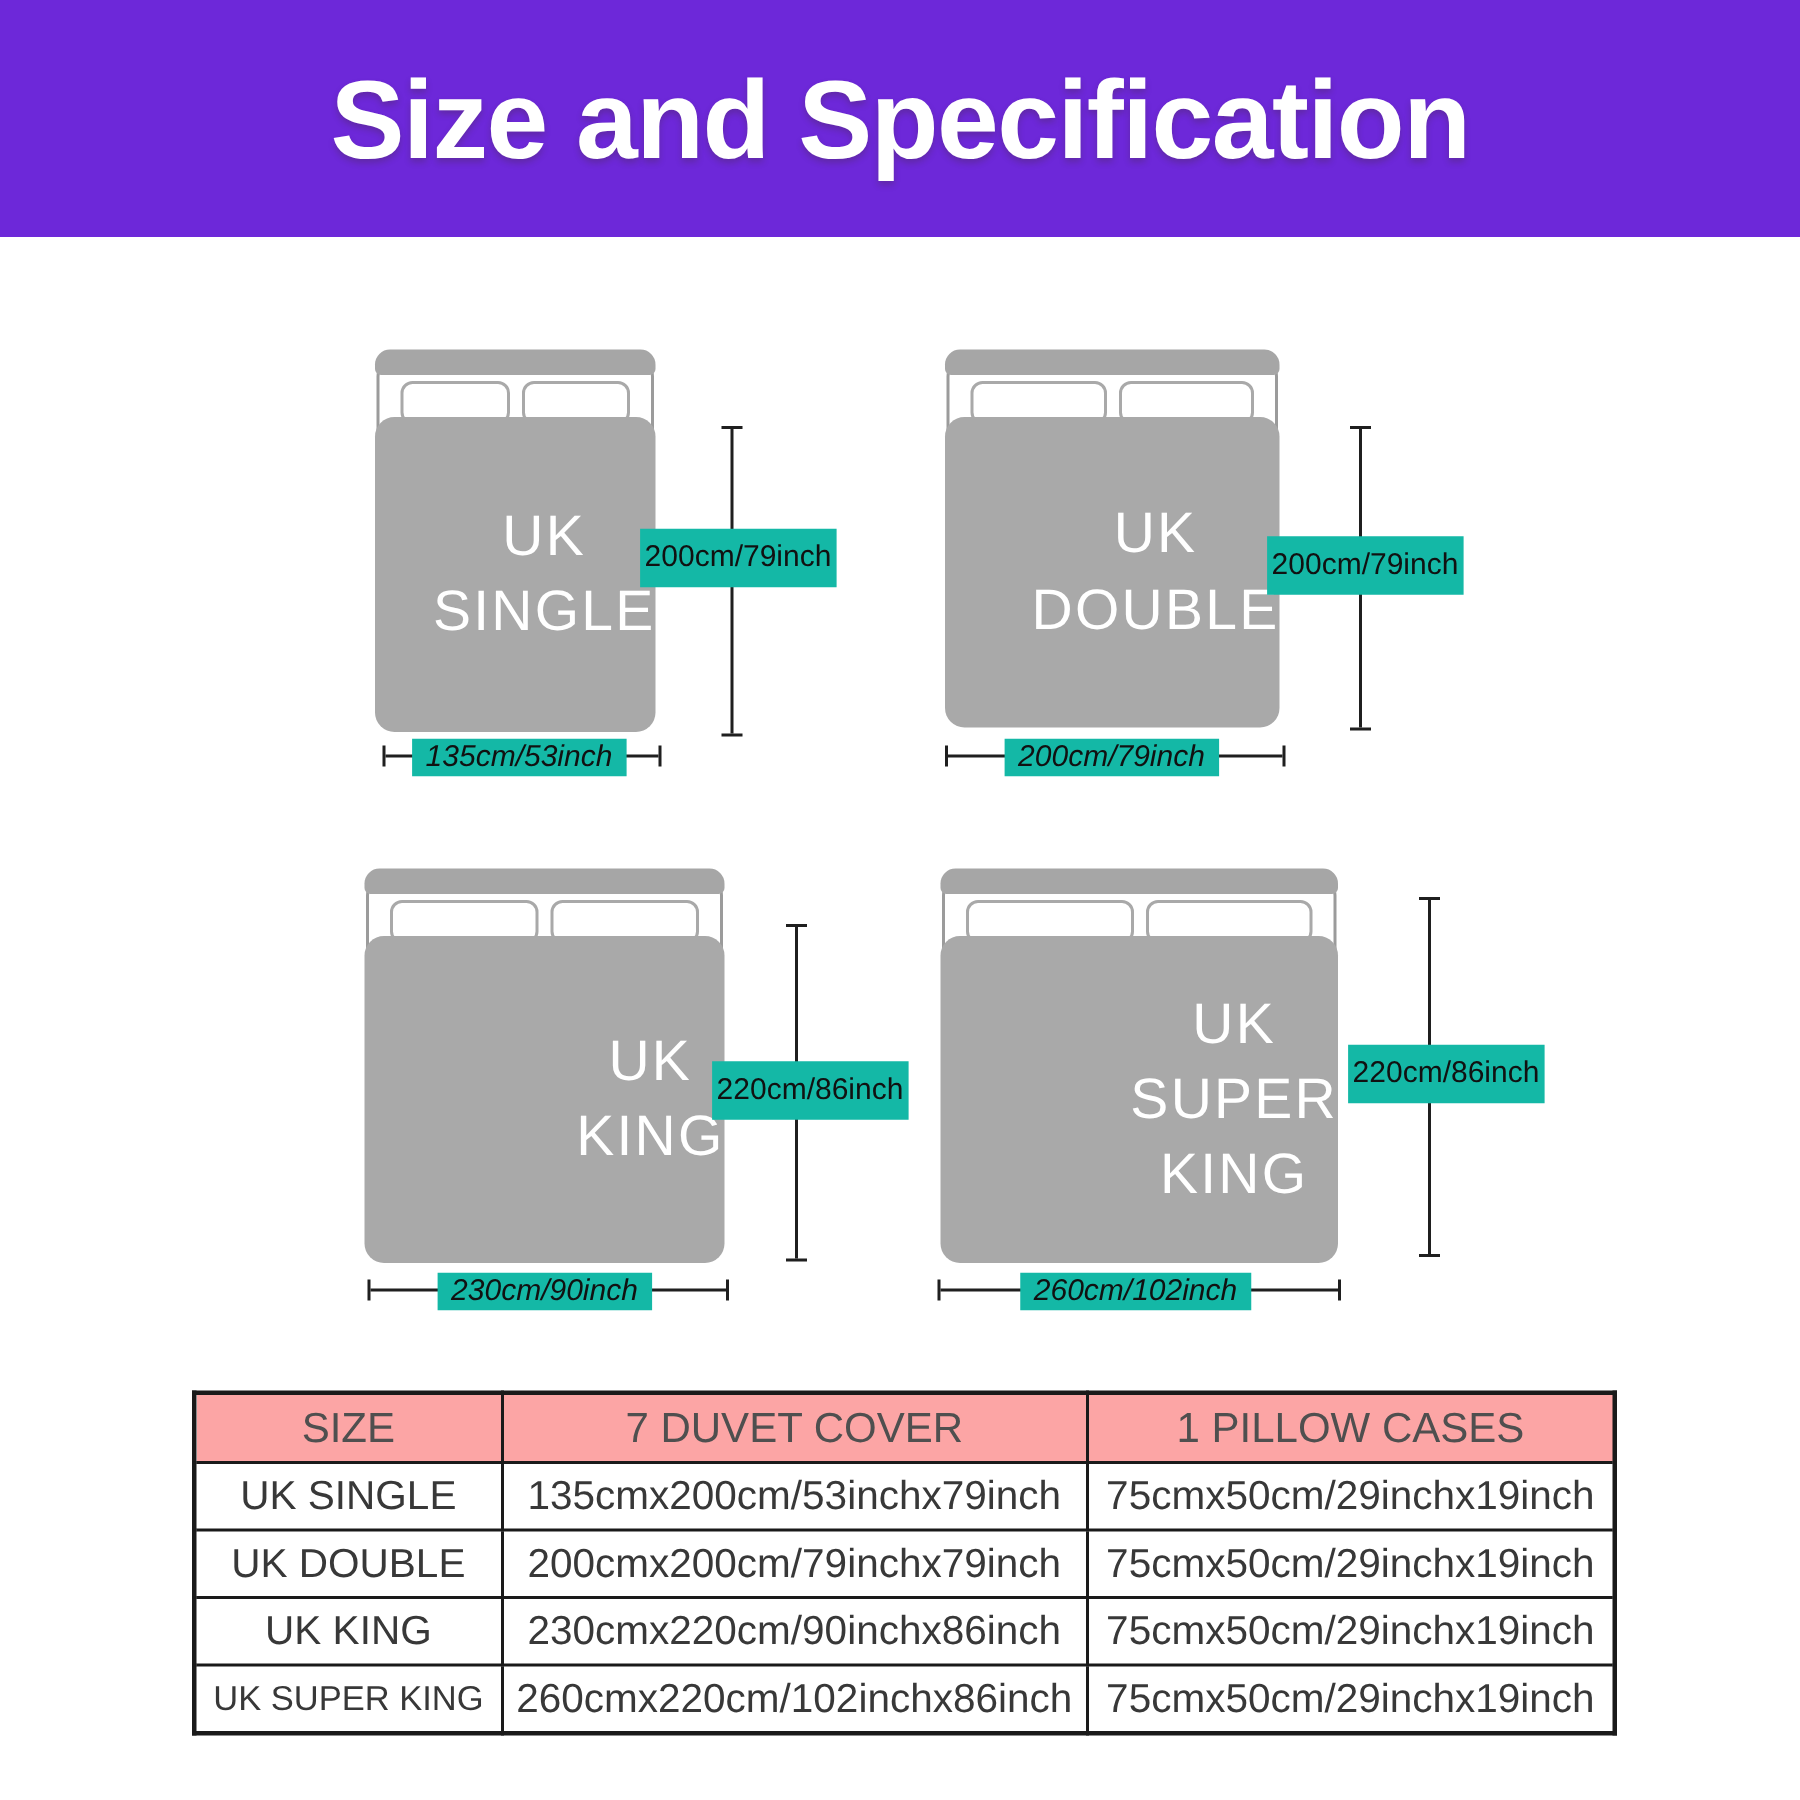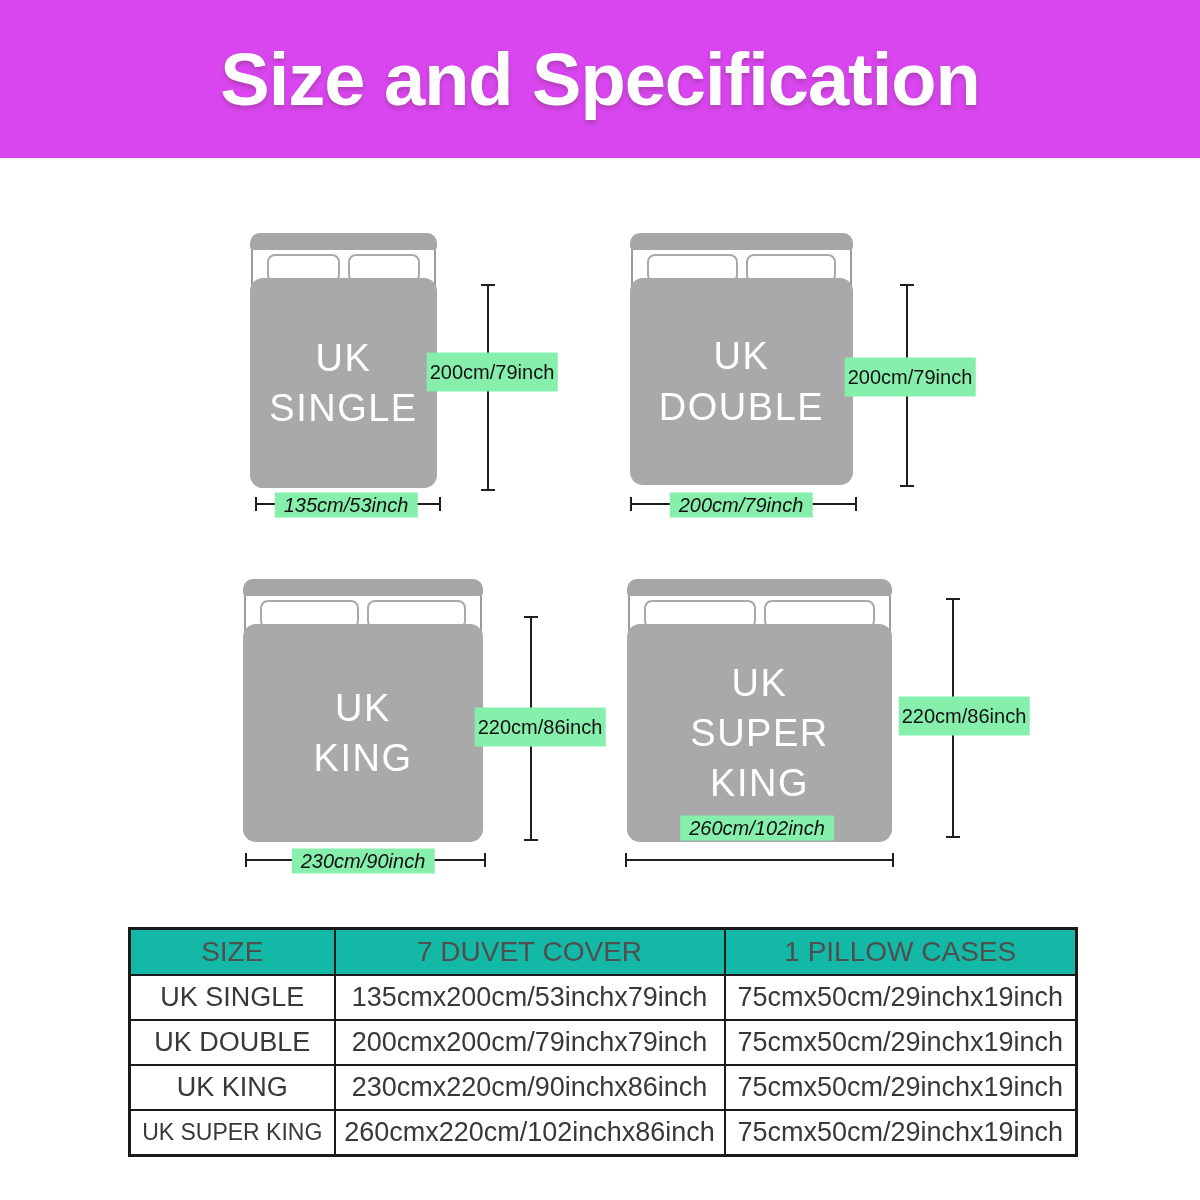--- a/index.html
+++ b/index.html
@@ -3,21 +3,21 @@
 <meta charset="utf-8">
 <style>
   html,body{margin:0;padding:0;background:#ffffff;}
   .page{
     position:relative;width:1200px;height:1200px;background:#ffffff;overflow:hidden;
     font-family:"Liberation Sans", sans-serif;
   }
   
   .banner{
     position:absolute;left:0;top:0;width:1200px;height:158px;
-    background:#d946ef;display:flex;align-items:center;justify-content:center;
+    background:#6d28d9;display:flex;align-items:center;justify-content:center;
   }
   .banner h1{
     margin:0;color:#ffffff;font-size:74px;font-weight:bold;letter-spacing:-1px;
     text-shadow:0 3px 4px rgba(60,45,20,0.25);white-space:nowrap;
   }
   
   .bed{position:absolute;}
   .bed .frame{
     position:absolute;top:8px;left:1px;right:1px;bottom:6px;
     background:#ffffff;border:2px solid #9b9b9b;border-radius:10px;
@@ -29,21 +29,21 @@
   .bed .pillows{
     position:absolute;top:21px;left:17px;right:17px;height:29px;
     display:flex;gap:8px;
   }
   .bed .pillow{
     flex:1;background:#ffffff;border:2px solid #a9a9a9;border-radius:8px;
   }
   .bed .duvet{
     position:absolute;top:45px;left:0;right:0;bottom:0;
     background:#a9a9a9;border-radius:13px;
-    display:flex;align-items:center;justify-content:center;
+    display:flex;align-items:center;justify-content:flex-end;
   }
   .bed-label{
     color:#ffffff;font-size:38px;letter-spacing:1.5px;line-height:1.32;
     text-align:center;white-space:pre-line;
   }
   
   .vdim{
     position:absolute;width:14px;
     border-top:2px solid #1f1f1f;border-bottom:2px solid #1f1f1f;
   }
@@ -54,38 +54,38 @@
   .hdim{
     position:absolute;height:14px;
     border-left:2px solid #1f1f1f;border-right:2px solid #1f1f1f;
   }
   .hdim::before{
     content:"";position:absolute;top:50%;transform:translateY(-50%);
     left:0;right:0;height:2px;background:#1f1f1f;
   }
   .dim-label{
     position:absolute;transform:translate(-50%,-50%);
-    background:#86efac;color:#111111;font-size:20px;white-space:nowrap;z-index:2;
+    background:#14b8a6;color:#111111;font-size:20px;white-space:nowrap;z-index:2;
   }
   .dim-label.v{padding:8px 3px;}
   .dim-label.h{padding:1px 9px;font-style:italic;}
   
   .spec-table{
     position:absolute;left:128px;top:927px;width:947px;
     border-collapse:collapse;table-layout:fixed;
   }
   .spec-table col.c1{width:205px;}
   .spec-table col.c2{width:390px;}
   .spec-table col.c3{width:352px;}
   .spec-table th,.spec-table td{
     border:2px solid #1a1a1a;text-align:center;vertical-align:middle;
     padding:0;overflow:hidden;white-space:nowrap;
   }
   .spec-table th{
-    height:44px;background:#14b8a6;color:#4f4f4f;font-weight:400;font-size:28px;
+    height:44px;background:#fca5a5;color:#4f4f4f;font-weight:400;font-size:28px;
   }
   .spec-table td{height:43px;color:#383838;font-size:27px;background:#ffffff;}
   .spec-table td.small{font-size:23px;}
   .spec-table{border:3px solid #1a1a1a;}
 </style>
 </head>
 <body>
 
 <div class="page">
 
@@ -153,21 +153,21 @@
     </div>
     <div class="duvet">
       <div class="bed-label">UK
 SUPER
 KING</div>
     </div>
   </div>
   <div class="vdim" style="left:946px;top:598px;height:236px"></div>
   <div class="dim-label v" style="left:964px;top:716px">220cm/86inch</div>
   <div class="hdim" style="left:625px;top:853px;width:265px"></div>
-  <div class="dim-label h" style="left:757px;top:828px">260cm/102inch</div>
+  <div class="dim-label h" style="left:757px;top:861px">260cm/102inch</div>
 
   <table class="spec-table">
     <colgroup>
         <col class="c1">
         <col class="c2">
         <col class="c3">
       </colgroup>
     <thead>
       <tr>
         <th>SIZE</th>

